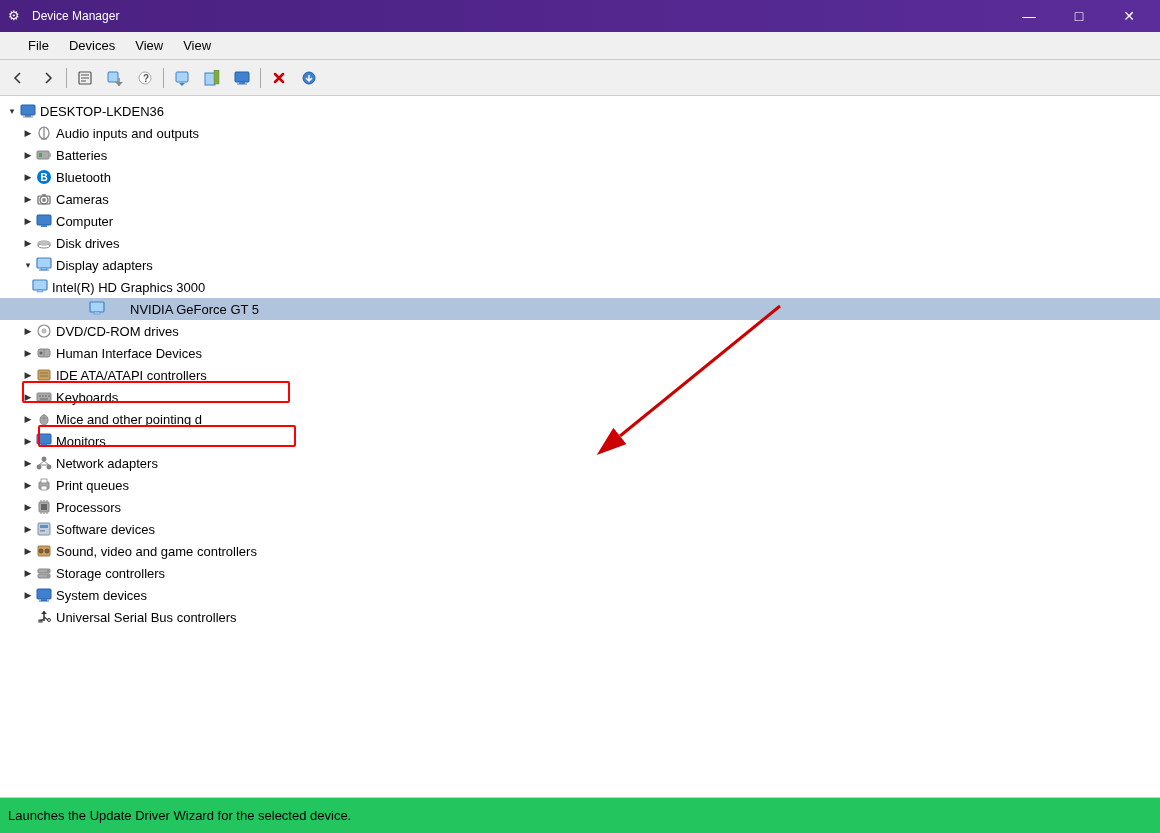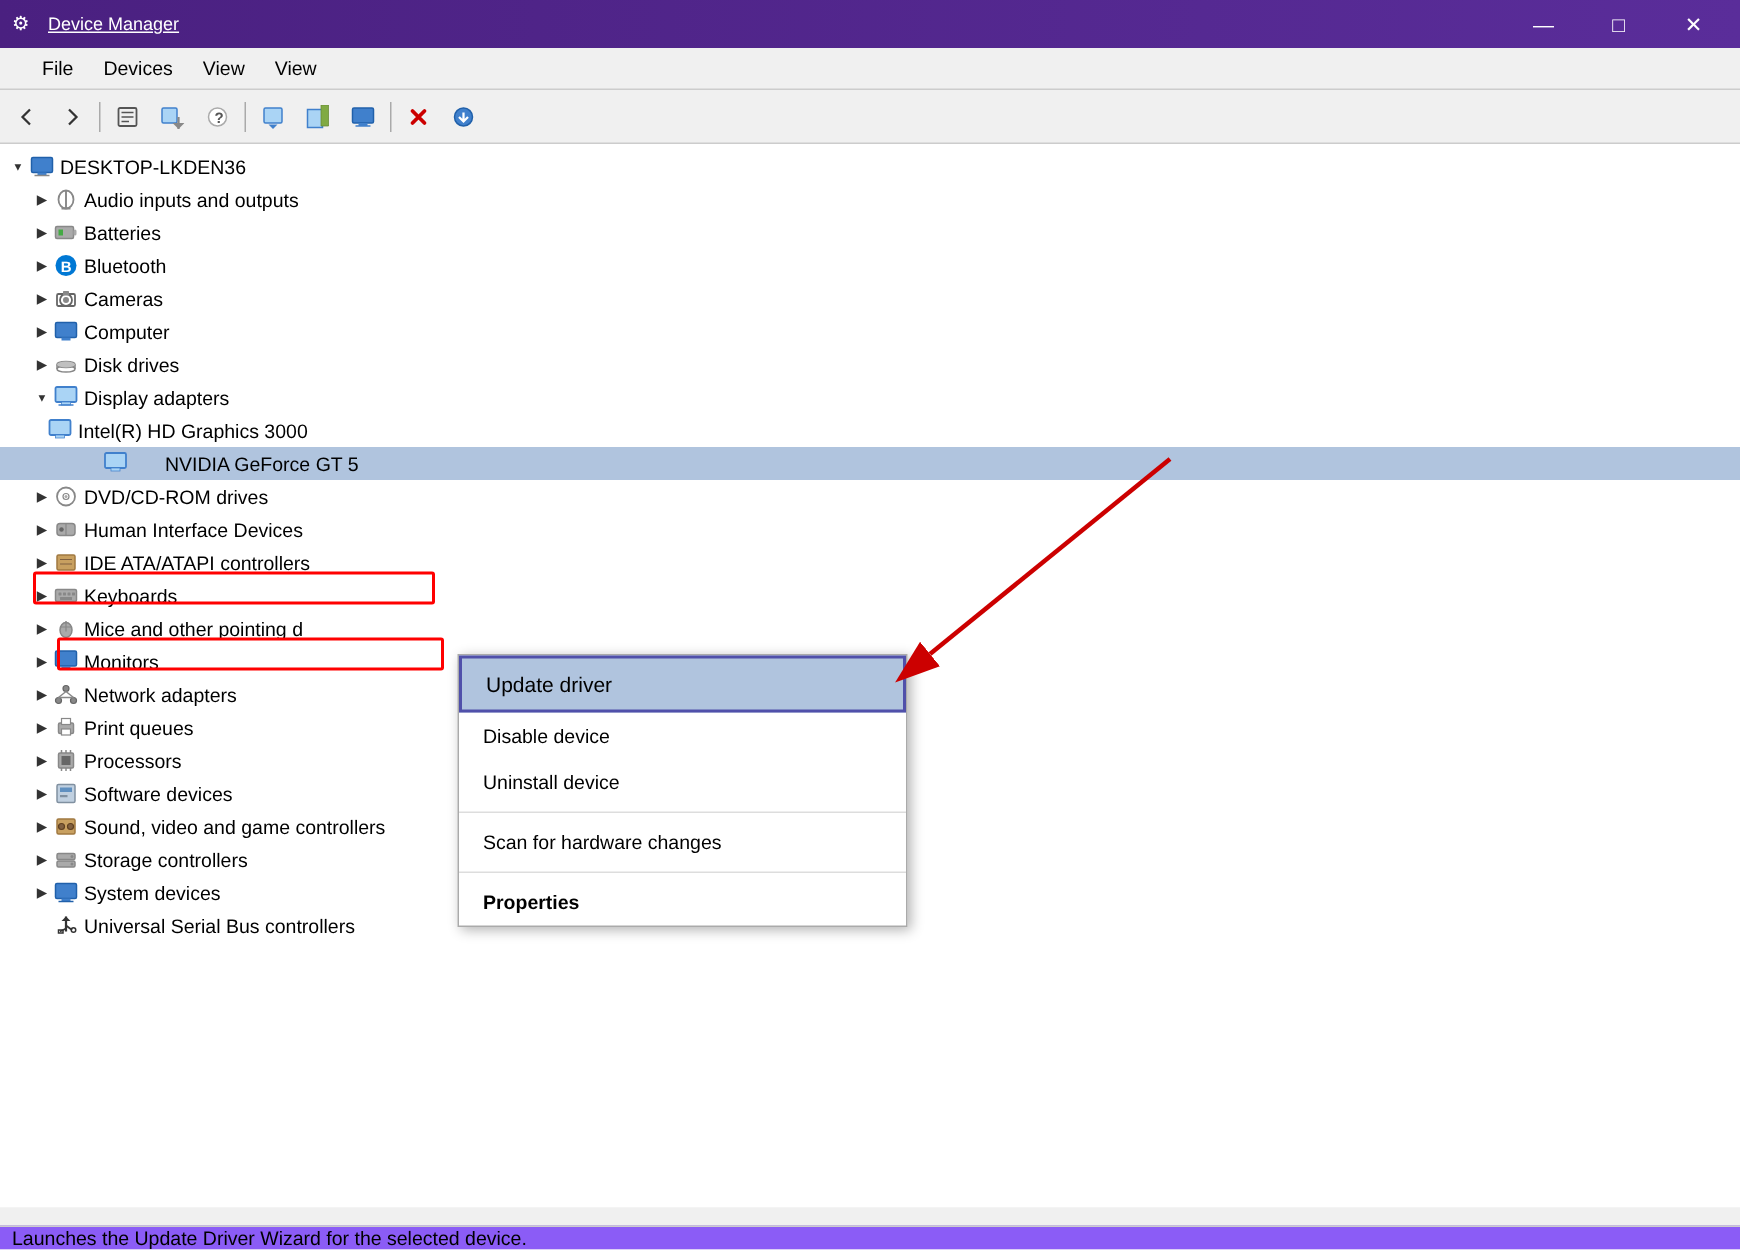--- a/index.html
+++ b/index.html
@@ -28,21 +28,20 @@
       align-items: center;
       gap: 8px;
     }
     .title-bar-icon {
       width: 16px;
       height: 16px;
     }
     .title-bar-title {
       font-size: 12px;
       font-weight: normal;
-      text-decoration: underline;
     }
     .title-bar-controls {
       display: flex;
       gap: 4px;
     }
     .title-btn {
       width: 46px;
       height: 32px;
       display: flex;
       align-items: center;
@@ -177,22 +176,22 @@
       background: #ddd;
       margin: 4px 0;
     }
 
     
     .status-bar {
       position: absolute;
       bottom: 0;
       left: 0;
       right: 0;
-      height: 16px;
-      background: #8b5cf6;
+      height: 36px;
+      background: #22c55e;
       border-top: 1px solid #ccc;
       display: flex;
       align-items: center;
       padding: 0 8px;
       font-size: 13px;
     }
   </style>
 </head>
 <body>
 
@@ -396,21 +395,21 @@
       <div class="tree-indent"></div>
       <div class="tree-icon">
         <svg width="16" height="16" viewBox="0 0 16 16">
           <rect x="1" y="1" width="14" height="10" rx="1" fill="#aad4f5" stroke="#4080cc" stroke-width="1.2"></rect>
           <rect x="5" y="11" width="6" height="2" fill="#aad4f5" stroke="#4080cc" stroke-width="0.5"></rect>
         </svg>
       </div>
       <span class="tree-label">Intel(R) HD Graphics 3000</span>
     </div>
 
-    <div class="tree-item selected" style="padding-left:32px;gap:21px;" id="nvidiaRow">
+    <div class="tree-item selected" style="padding-left:52px;gap:21px;" id="nvidiaRow">
       <div class="tree-indent"></div>
       <div class="tree-icon">
         <svg width="16" height="16" viewBox="0 0 16 16">
           <rect x="1" y="1" width="14" height="10" rx="1" fill="#aad4f5" stroke="#4080cc" stroke-width="1.2"></rect>
           <rect x="5" y="11" width="6" height="2" fill="#aad4f5" stroke="#4080cc" stroke-width="0.5"></rect>
         </svg>
       </div>
       <span class="tree-label">NVIDIA GeForce GT 5</span>
     </div>
 
@@ -596,39 +595,20 @@
         </svg>
       </div>
       <span class="tree-label">Universal Serial Bus controllers</span>
     </div>
 
   </div>
 
   <div id="displayOutline" style="position:absolute; left:22px; top:285px; width:268px; height:22px; border:2px solid red; border-radius:2px; pointer-events:none; z-index:10;"></div>
   <div id="nvidiaOutline" style="position:absolute; left:38px; top:329px; width:258px; height:22px; border:2px solid red; border-radius:2px; pointer-events:none; z-index:10;"></div>
 
-  <div class="context-menu">
-    <div class="context-menu-item active" style="background:#b0c4de; border:2px solid #5050aa; font-size:14px; padding:9px 16px;">
-      <span>Update driver</span>
-    </div>
-    <div class="context-menu-item">
-      <span>Disable device</span>
-    </div>
-    <div class="context-menu-item">
-      <span>Uninstall device</span>
-    </div>
-    <div class="context-menu-sep"></div>
-    <div class="context-menu-item">
-      <span>Scan for hardware changes</span>
-    </div>
-    <div class="context-menu-sep"></div>
-    <div class="context-menu-item bold">
-      <span>Properties</span>
-    </div>
-  </div>
 
   <svg style="position:absolute; top:200px; left:440px; width:360px; height:200px; pointer-events:none; z-index:300;" viewBox="0 0 360 200">
 
     <defs>
       <marker id="arrowhead" markerWidth="10" markerHeight="7" refX="0" refY="3.5" orient="auto">
         <polygon points="0 0, 10 3.5, 0 7" fill="#cc0000"></polygon>
       </marker>
     </defs>
     <line x1="340" y1="10" x2="180" y2="140" stroke="#cc0000" stroke-width="3" marker-end="url(#arrowhead)"></line>
   </svg>

